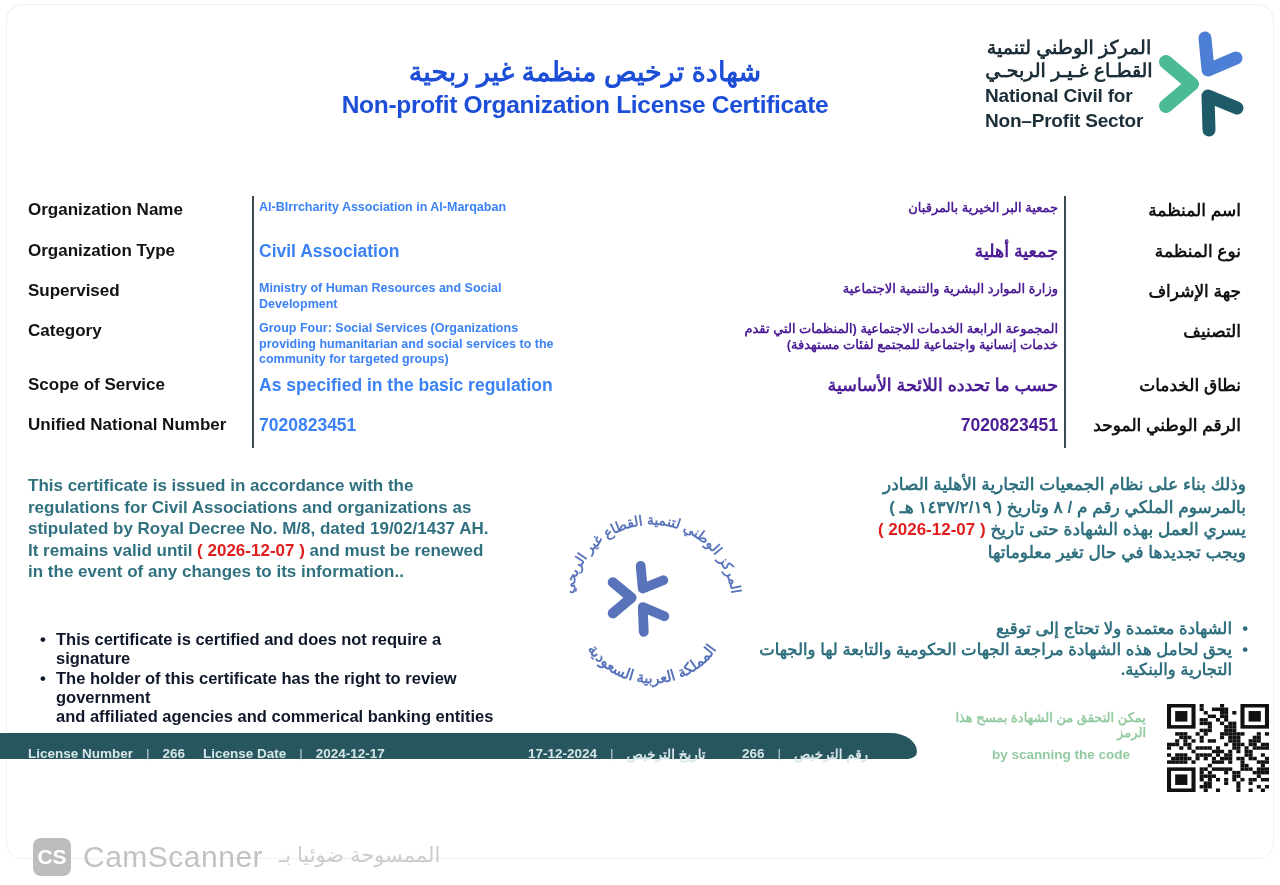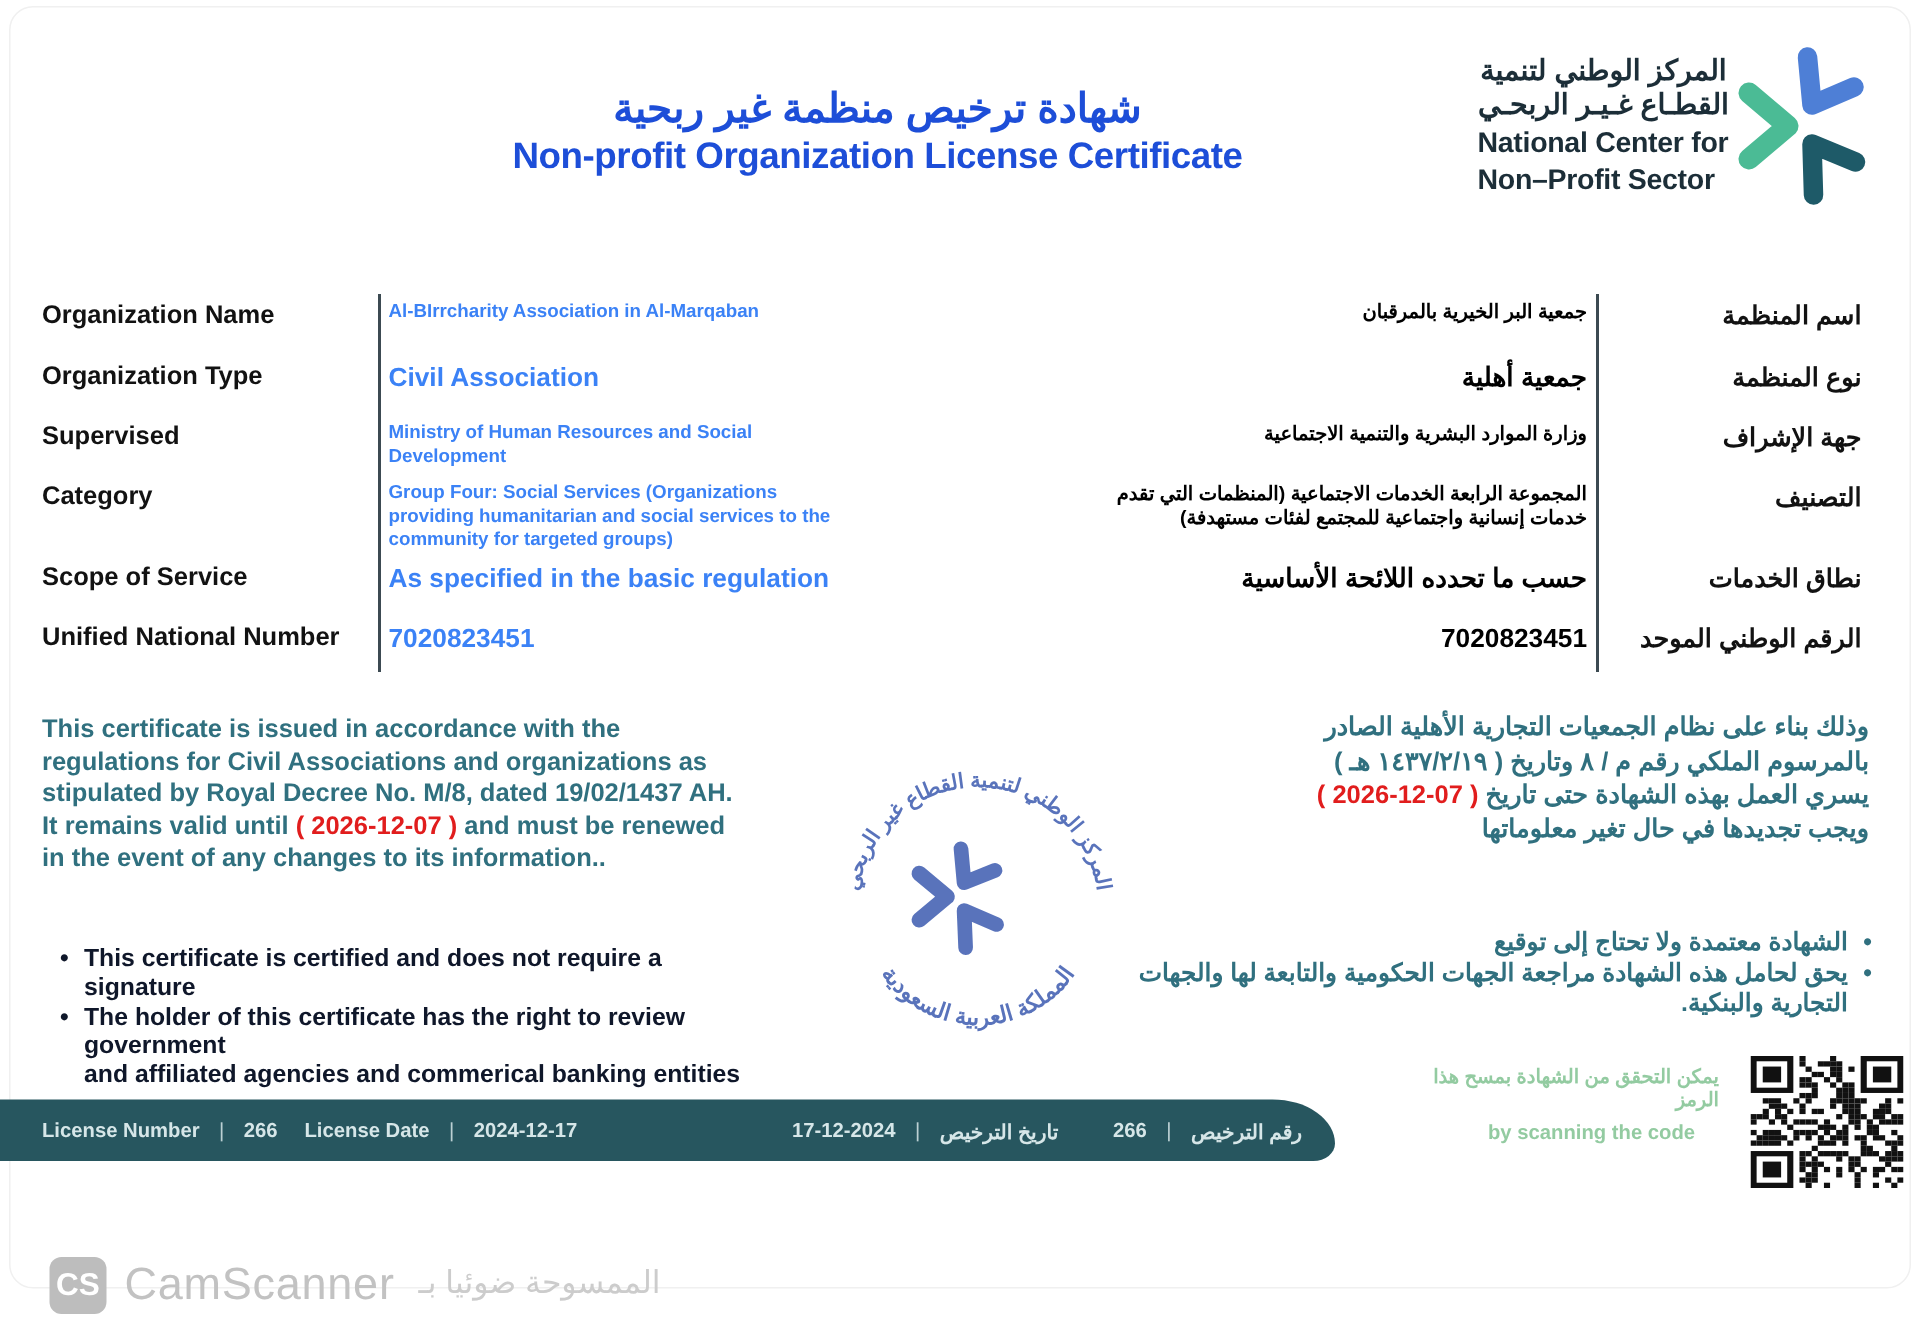--- a/index.html
+++ b/index.html
@@ -21,21 +21,21 @@
 
   
   .vline{position:absolute;top:196px;height:252px;width:1.6px;background:#3c4a52;}
   .vline.left{left:252px;}
   .vline.right{left:1064px;}
 
   .row{position:absolute;left:0;width:1280px;}
   .cell{position:absolute;top:0;}
   .en-label{left:28px;width:215px;font-size:17px;font-weight:bold;color:#121212;}
   .en-value{left:259px;width:325px;color:#3b82f6;font-weight:600;}
-  .ar-value{left:730px;width:328px;color:#000000;font-weight:600;direction:rtl;text-align:right;}
+  .ar-value{left:730px;width:328px;color:#4c1d95;font-weight:600;direction:rtl;text-align:right;}
   .ar-label{left:1075px;width:166px;font-size:17px;font-weight:bold;color:#121212;direction:rtl;text-align:right;}
   .val-sm{font-size:12.5px;line-height:15.5px;}
   .val-lg{font-size:17.5px;}
   .ar-value.val-sm{font-size:13px;line-height:16px;}
 
   
   .para-en{position:absolute;left:28px;top:475px;width:472px;color:#30707f;font-size:17px;line-height:21.5px;font-weight:600;}
   .para-ar{position:absolute;left:770px;top:474px;width:476px;direction:rtl;text-align:right;color:#30707f;font-size:17px;line-height:22.5px;font-weight:600;}
   .red{color:#e11d1d;font-weight:bold;}
   .bullets-en{position:absolute;left:40px;top:630px;width:462px;color:#0f172a;font-size:16.5px;line-height:19px;font-weight:600;}
@@ -43,22 +43,22 @@
   .bullet{position:relative;padding-left:16px;white-space:pre-line;margin-bottom:1px;}
   .bullet::before{content:"•";position:absolute;left:0;top:0;}
   .bullets-ar .bullet{padding-left:0;padding-right:16px;}
   .bullets-ar .bullet::before{left:auto;right:0;}
 
   
   .stamp{position:absolute;left:549px;top:502px;opacity:0.92;}
   .stamp text{font-family:"Liberation Sans",sans-serif;font-weight:bold;fill:#4c68b6;}
 
   
-  .footer-bar{position:absolute;left:0;top:733px;width:890px;height:41px;background:#27565f;
-    border-radius:0 58px 20px 0 / 0 41px 16px 0;}
+  .footer-bar{position:absolute;left:0;top:733px;width:890px;height:26px;background:#27565f;
+    border-radius:0 58px 20px 0 / 0 41px 16px 0;padding-left:27px;}
   .fgroup{position:absolute;top:0;height:41px;display:flex;align-items:center;gap:13px;
     color:#d6e6e8;font-size:13.5px;font-weight:600;white-space:nowrap;}
   .fgroup .sep{opacity:.85;font-weight:400;}
   .fg1{left:28px;}
   .fg2{left:203px;}
   .fg3{left:528px;direction:rtl;}
   .fg4{left:742px;direction:rtl;}
 
   
   .qr-text{position:absolute;left:948px;top:710px;width:198px;color:#93cba1;font-weight:600;}
@@ -75,21 +75,21 @@
 </style>
 </head>
 <body>
 
 <div class="page">
   <div class="page-frame"></div>
 
   <div class="logo-text">
     <div class="ar">المركز الوطني لتنمية</div>
     <div class="ar">القطـاع غـيـر الربحـي</div>
-    <div class="en">National Center for</div>
+    <div class="en">National Civil for</div>
     <div class="en">Non–Profit Sector</div>
   </div>
   <svg class="logo-mark" width="92" height="108" viewBox="0 0 92 108">
     <path d="M8,32 L34,54 L8,76" fill="none" stroke="#4bbb95" stroke-width="14" stroke-linecap="round" stroke-linejoin="round"></path>
     <path d="M47,8 L50,40 L78,28" fill="none" stroke="#4e7fd6" stroke-width="13" stroke-linecap="round" stroke-linejoin="round"></path>
     <path d="M51,100 L50,66 L79,78" fill="none" stroke="#1e5a68" stroke-width="13" stroke-linecap="round" stroke-linejoin="round"></path>
   </svg>
 
   <div class="title-block">
     <div class="title-ar">شهادة ترخيص منظمة غير ربحية</div>

